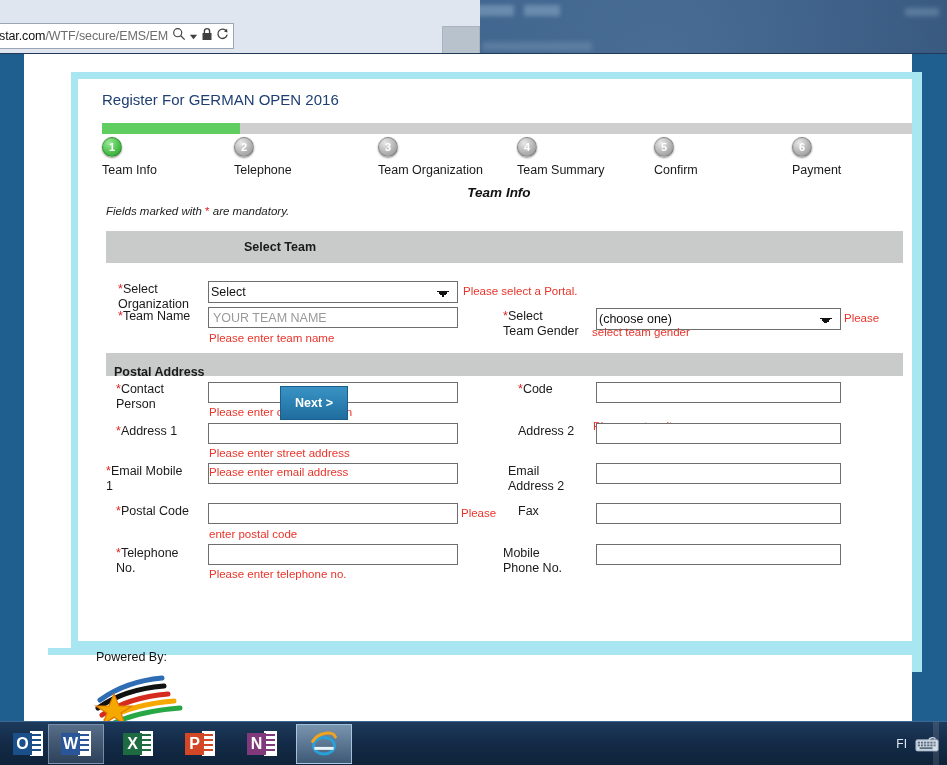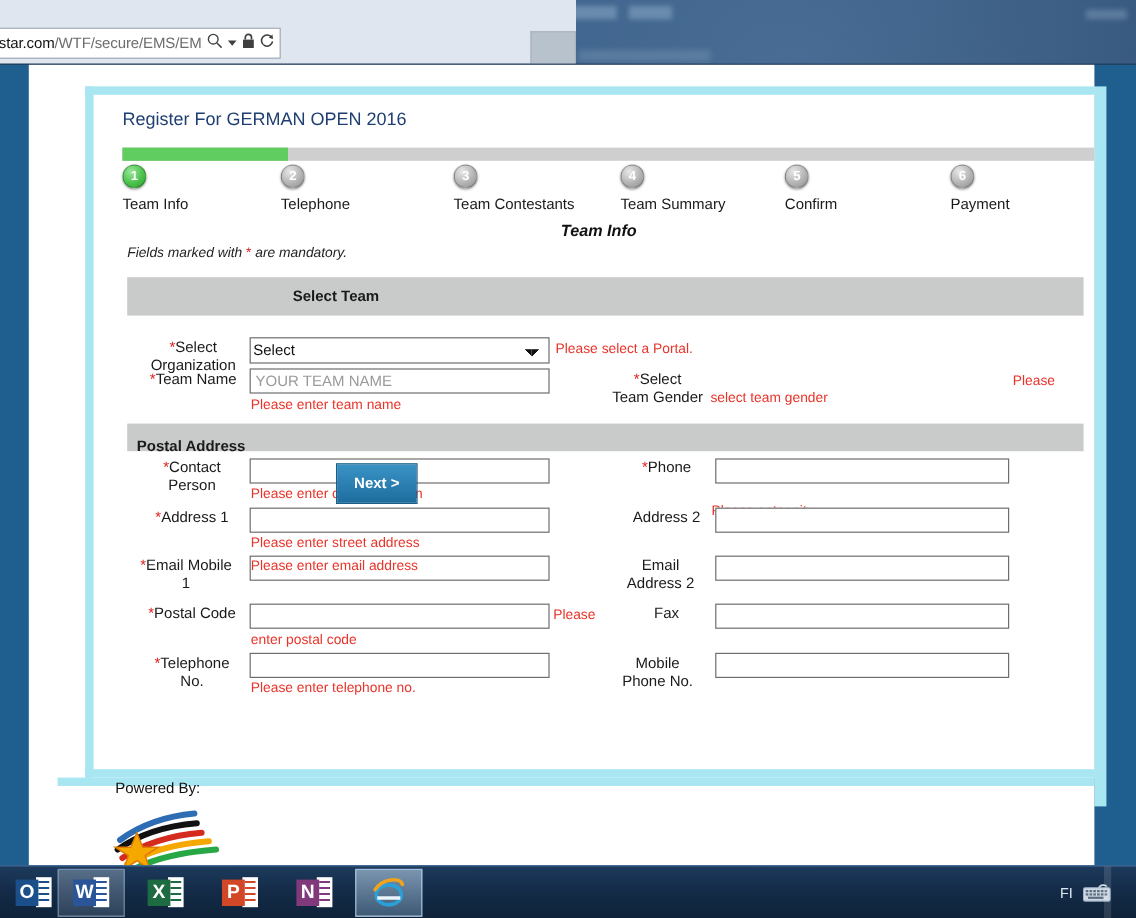--- a/index.html
+++ b/index.html
@@ -151,21 +151,21 @@
   }
   #postal-bar { left:28px; top:274px; width:797px; height:23px; }
   #postal-label {
     position:absolute; left:36px; top:274px; height:38px;
     display:flex; align-items:center;
     font-size:12.5px; font-weight:bold; color:#1a1a1a;
   }
 
   
   .fld-label {
-    position:absolute; text-align:center; font-size:12.5px; color:#1a1a1a;
+    position:absolute; text-align:left; font-size:12.5px; color:#1a1a1a;
     line-height:15px;
   }
   .fld-label .star { color:#e02020; }
   .txtbox {
     position:absolute; height:21px; background:#ffffff;
     border:1px solid #6e6e6e; font-size:12.5px; color:#be185d;
     padding:0 4px; font-family:"Liberation Sans", sans-serif;
   }
   .txtbox::placeholder { color:#9a9a9a; }
   select.ddl {
@@ -226,21 +226,21 @@
   .tb-lines { position:absolute; right:0; top:1px; width:13px; height:25px; background:#fff; }
   .tb-lines::before {
     content:""; position:absolute; left:2px; top:3px; right:2px; bottom:3px;
     background: repeating-linear-gradient(180deg, currentColor 0 2px, transparent 2px 5px);
   }
   .tb-letter {
     position:absolute; left:0; top:3px; width:19px; height:22px;
     display:flex; align-items:center; justify-content:center;
     color:#fff; font-weight:bold; font-size:16px;
   }
-  #tray { position:absolute; right:21px; top:0; height:44px; display:flex;
+  #tray { position:absolute; right:8px; top:0; height:44px; display:flex;
     align-items:center; gap:8px; color:#dfe9f4; font-size:12px; }
   #tray-kbd { width:24px; height:16px; }
   #show-desktop { position:absolute; right:0; top:0; width:6px; height:44px;
     background:rgba(255,255,255,.12); }
 </style>
 </head>
 <body>
 
 <div id="desktop">
   <div id="desk-text-1"></div>
@@ -306,21 +306,21 @@
         <div class="step" style="left:0px">
           <div class="step-badge done">1</div>
           <div class="step-label">Team Info</div>
         </div>
         <div class="step" style="left:132px">
           <div class="step-badge todo">2</div>
           <div class="step-label">Telephone</div>
         </div>
         <div class="step" style="left:276px">
           <div class="step-badge todo">3</div>
-          <div class="step-label">Team Contestants</div>
+          <div class="step-label">Team Organization</div>
         </div>
         <div class="step" style="left:415px">
           <div class="step-badge todo">4</div>
           <div class="step-label">Team Summary</div>
         </div>
         <div class="step" style="left:552px">
           <div class="step-badge todo">5</div>
           <div class="step-label">Confirm</div>
         </div>
         <div class="step" style="left:690px">
@@ -350,20 +350,23 @@
       <div class="fld-label" style="left:40px; top:230px; width:86px;">
         <span class="star">*</span><span>Team Name</span>
       </div>
       <input class="txtbox" style="left: 130px; top: 228px; width: 250px;" type="text" placeholder="YOUR TEAM NAME">
       <div class="err" style="left:131px; top:252px;">Please enter team name</div>
 
       <div class="fld-label" style="left:425px; top:230px; width:90px;">
         <span class="star">*</span><span>Select</span><br>
         <span>Team Gender</span>
       </div>
+      <select class="ddl" style="left:518px; top:229px; width:245px;">
+        <option>(choose one)</option>
+      </select>
       <div class="err" style="left:766px; top:232px;">Please</div>
       <div class="err" style="left:514px; top:246px;">select team gender</div>
 
       <div class="greybar" id="postal-bar"></div>
       <div id="postal-label">Postal Address</div>
 
       <div class="fld-label" style="left:38px; top:303px; width:88px;">
         <span class="star">*</span><span>Contact</span><br>
         <span>Person</span>
       </div>
@@ -391,21 +394,21 @@
       <div class="err" style="left:131px; top:448px;">enter postal code</div>
 
       <div class="fld-label" style="left:38px; top:467px; width:88px;">
         <span class="star">*</span><span>Telephone</span><br>
         <span>No.</span>
       </div>
       <input class="txtbox" style="left: 130px; top: 465px; width: 250px;" type="text">
       <div class="err" style="left:131px; top:488px;">Please enter telephone no.</div>
 
       <div class="fld-label" style="left:440px; top:303px; width:75px;">
-        <span class="star">*</span><span>Phone</span>
+        <span class="star">*</span><span>Code</span>
       </div>
       <input class="txtbox" style="left: 518px; top: 303px; width: 245px;" type="text">
       <div class="err" style="left:515px; top:340px;">Please enter city</div>
 
       <div class="fld-label" style="left:440px; top:345px; width:75px;">Address 2</div>
       <input class="txtbox" style="left: 518px; top: 344px; width: 245px;" type="text">
 
       <div class="fld-label" style="left:430px; top:385px; width:85px;">
         <span>Email</span><br>
         <span>Address 2</span>

